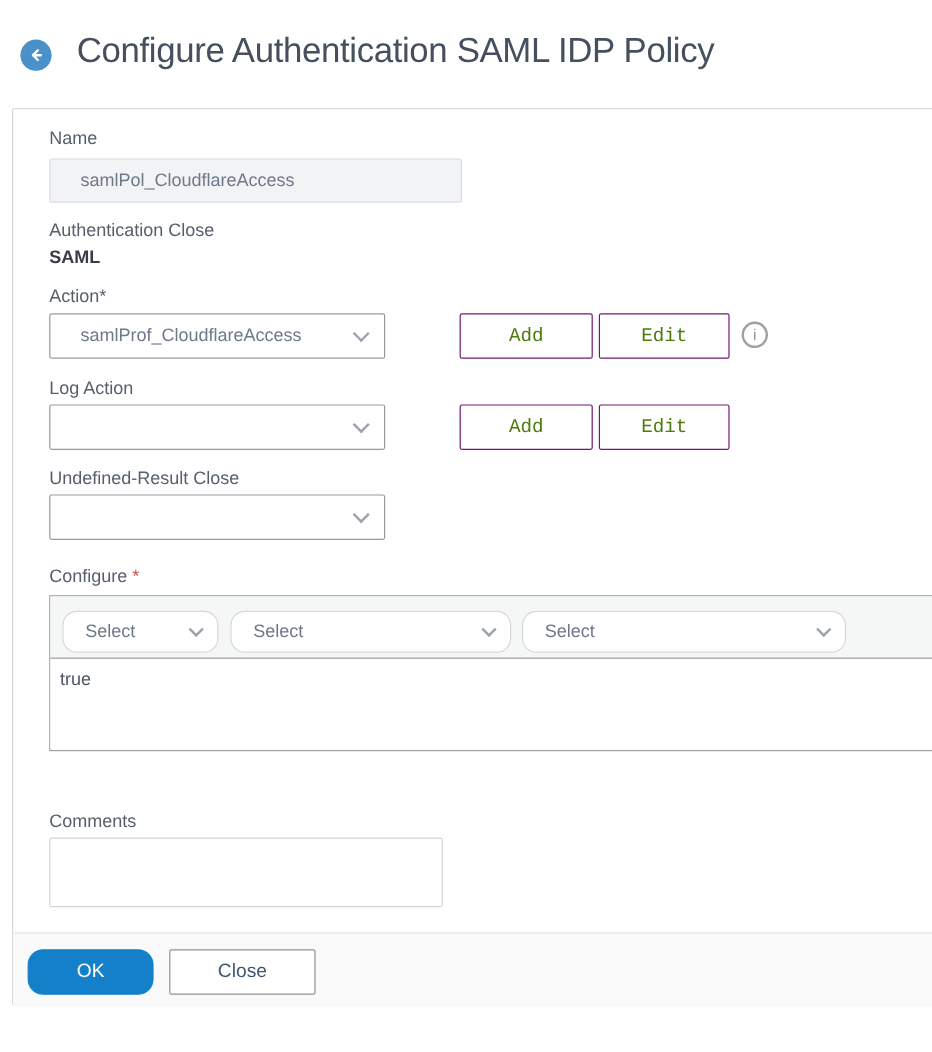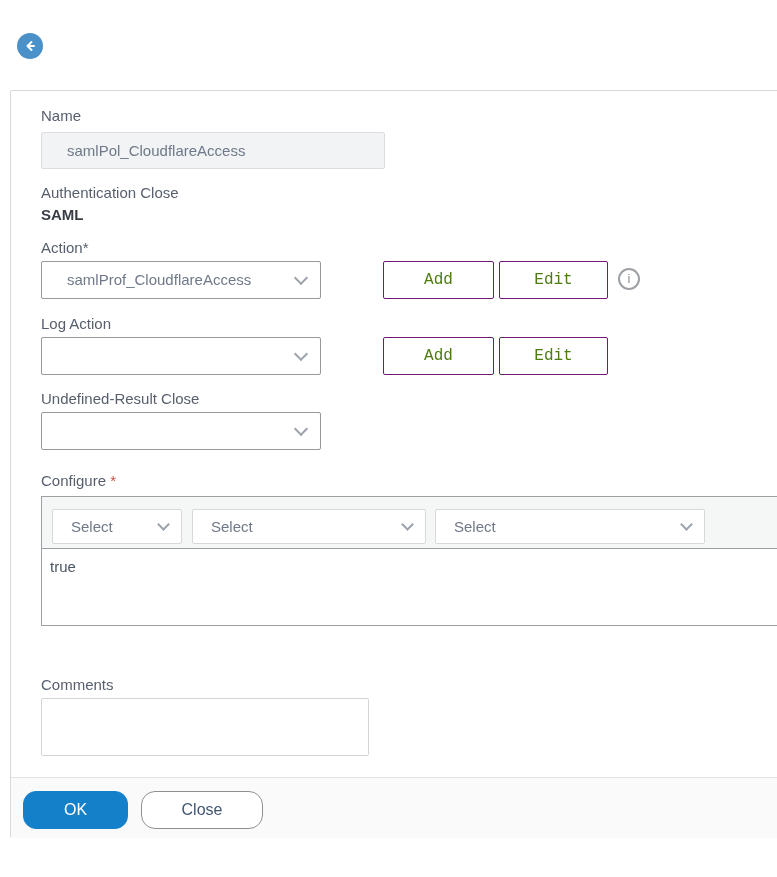--- a/index.html
+++ b/index.html
@@ -43,56 +43,57 @@
 
   .bold-val { position:absolute; left:30px; font-size:15px; font-weight:bold;
     color:#383d46; }
 
   
   .expr-box { position:absolute; left:30px; top:405px; width:770px; height:130px;
     border:1px solid #9c9fa3; background:#fff; }
   .expr-strip { position:relative; height:52px; background:#f5f7f7;
     border-bottom:1px solid #9c9fa3; }
   .mini-select { position:absolute; top:12px; height:35px; background:#fff;
-    border:1px solid #d6d8db; border-radius:2px; font-size:15px; color:#6f7888;
+    border:1px solid #d6d8db; border-radius:12px; font-size:15px; color:#6f7888;
     line-height:33px; padding-left:18px; cursor:pointer; }
   .mini-select .chev { right:13px; top:10px; width:9px; height:9px; }
   .expr-text { display:block; width:100%; height:75px; border:none; resize:none;
     outline:none; font-family:"Liberation Sans", sans-serif; font-size:15px;
     color:#4b5563; padding:9px 10px 0 8px; background:#fff; }
 
   .comments-area { position:absolute; left:30px; top:607px; width:328px;
     height:58px; border:1px solid #d2d4d7; border-radius:2px; resize:none;
     outline:none; font-family:"Liberation Sans", sans-serif; font-size:15px;
     color:#4b5563; padding:6px 8px; }
 
   
   .footer { position:absolute; left:0; top:686px; width:100%; height:61px;
     background:#fafafa; border-top:1px solid #e2e2e2; }
   .btn-ok { position:absolute; left:12px; top:13px; width:105px; height:38px;
     background:#1580ca; border:1px solid #1580ca; border-radius:13px;
     color:#ffffff; font-size:16px; font-family:"Liberation Sans", sans-serif;
     cursor:pointer; }
   .btn-close { position:absolute; left:130px; top:13px; width:122px; height:38px;
-    background:#ffffff; border:1px solid #8d9196; border-radius:14px;
+    background:#ffffff; border:1px solid #8d9196; border-radius:2px;
     color:#415672; font-size:16px; font-family:"Liberation Sans", sans-serif;
     cursor:pointer; }
 </style>
 </head>
 <body>
 
 <div class="page">
 
   <div class="back-btn">
     <span style="display:flex">
       <svg width="14" height="14" viewBox="0 0 14 14">
         <path d="M8.5 3 L4.5 7 L8.5 11 M4.5 7 L11 7" stroke="#ffffff" stroke-width="2" fill="none" stroke-linecap="round" stroke-linejoin="round"></path>
       </svg>
     </span>
   </div>
+  <div class="page-title">Configure Authentication SAML IDP Policy</div>
 
   <div class="panel">
 
     <div class="f-label" style="top:16px">Name</div>
     <input class="text-input" style="top: 41px;" readonly="" value="samlPol_CloudflareAccess">
 
     <div class="f-label" style="top:93px">Authentication Close</div>
     <div class="bold-val" style="top:115px">SAML</div>
 
     <div class="f-label" style="top:148px">Action*</div>

